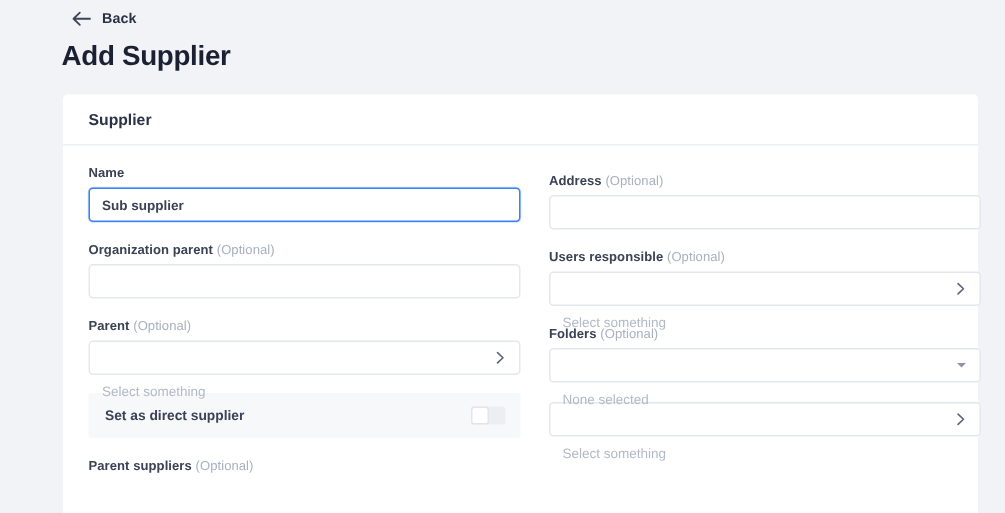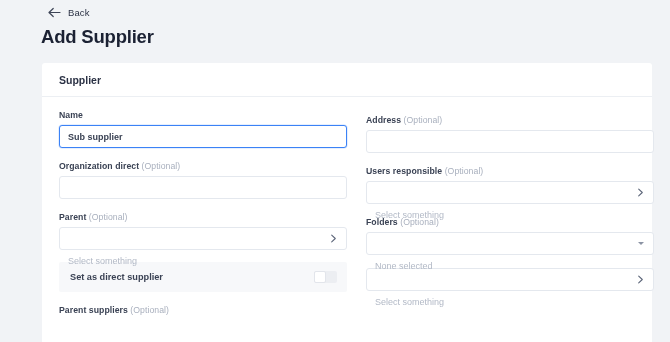--- a/index.html
+++ b/index.html
@@ -35,21 +35,21 @@
     height: 16px;
   }
   .back-arrow {
     display: block;
     width: 13px;
     height: 11px;
     color: #3d4456;
   }
   .back-label {
     font-size: 9.5px;
-    font-weight: normal;
+    font-weight: bold;
     color: #2b3245;
     letter-spacing: 0.1px;
   }
 
   
   .page-title {
     position: absolute;
     left: 41px;
     top: 26px;
     font-size: 18.5px;
@@ -268,21 +268,21 @@
               <span>Name</span>
               <span class="optional"></span>
             </label>
             <div class="input focused">
               <span>Sub supplier</span>
             </div>
           </div>
 
           <div class="field">
             <label class="field-label">
-              <span>Organization direct</span>
+              <span>Organization parent</span>
               <span class="optional">(Optional)</span>
             </label>
             <div class="input empty">
               <span></span>
             </div>
           </div>
 
           <div class="field tight">
             <label class="field-label">
               <span>Parent</span>

